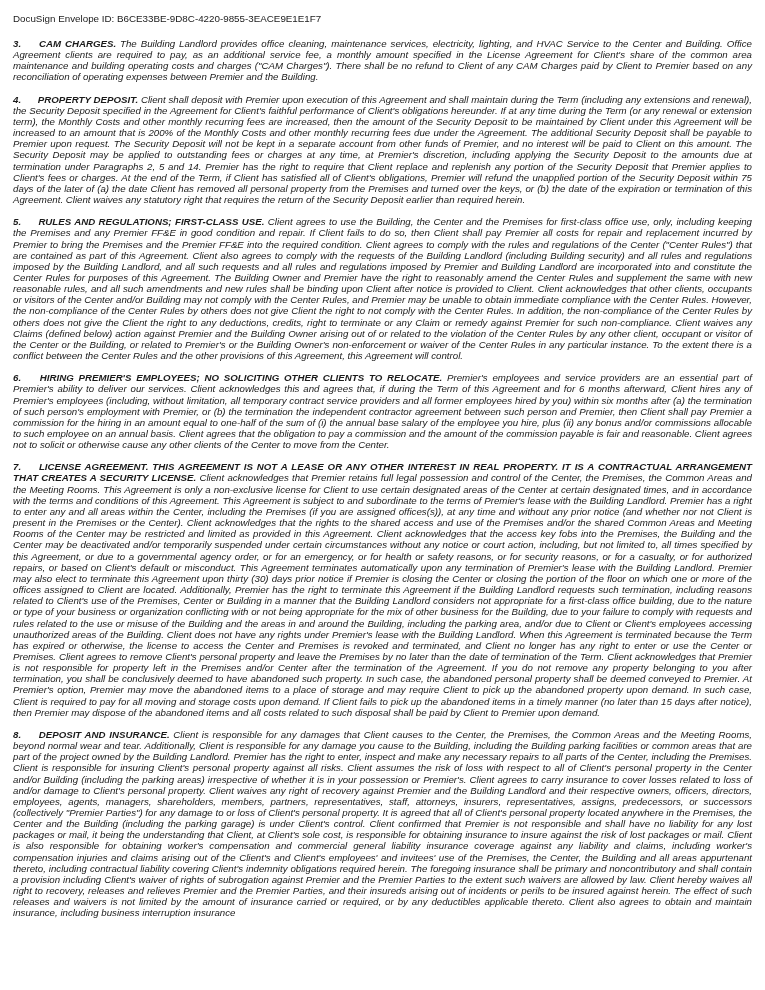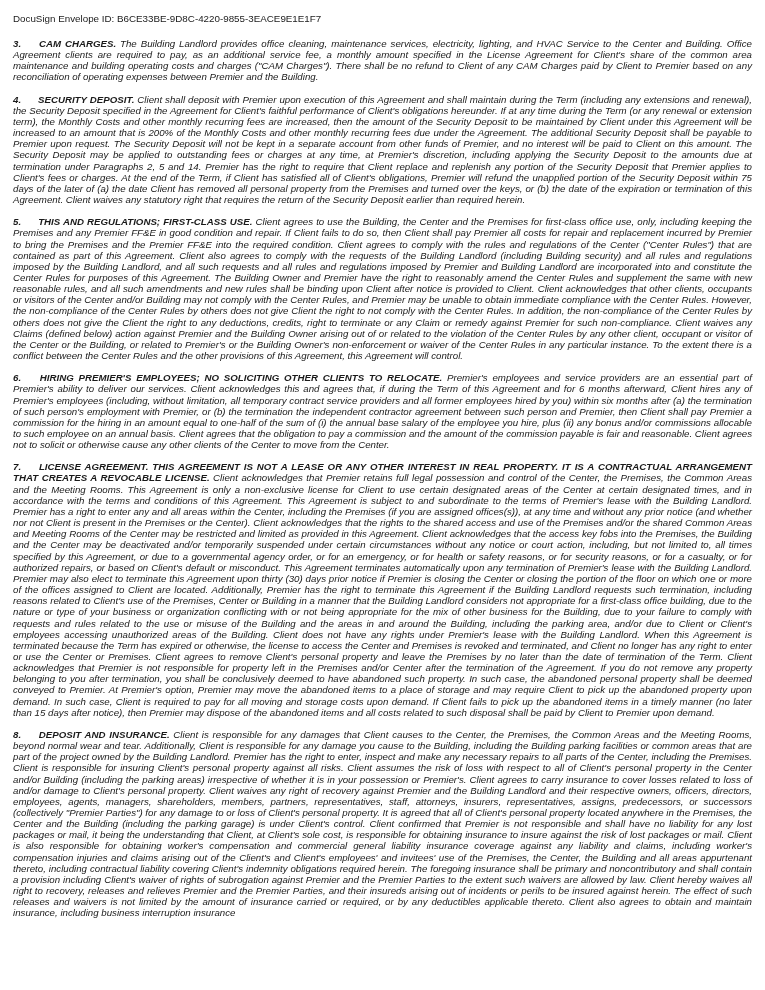--- a/index.html
+++ b/index.html
@@ -52,39 +52,39 @@
   <p class="envelope-line">DocuSign Envelope ID: B6CE33BE-9D8C-4220-9855-3EACE9E1E1F7</p>
 
   <p class="para">
     <span class="num">3.</span>
     <span class="heading">CAM CHARGES.</span>
     <span class="body-text">The Building Landlord provides office cleaning, maintenance services, electricity, lighting, and HVAC Service to the Center and Building. Office Agreement clients are required to pay, as an additional service fee, a monthly amount specified in the License Agreement for Client's share of the common area maintenance and building operating costs and charges ("CAM Charges").  There shall be no refund to Client of any CAM Charges paid by Client to Premier based on any reconciliation of operating expenses between Premier and the Building.</span>
   </p>
 
   <p class="para">
     <span class="num">4.</span>
-    <span class="heading">SECURITY DEPOSIT.</span>
+    <span class="heading">PROPERTY DEPOSIT.</span>
     <span class="body-text">Client shall deposit with Premier upon execution of this Agreement and shall maintain during the Term (including any extensions and renewal), the Security Deposit specified in the Agreement for Client's faithful performance of Client's obligations hereunder. If at any time during the Term (or any renewal or extension term), the Monthly Costs and other monthly recurring fees are increased, then the amount of the Security Deposit to be maintained by Client under this Agreement will be increased to an amount that is 200% of the Monthly Costs and other monthly recurring fees due under the Agreement.  The additional Security Deposit shall be payable to Premier upon request. The Security Deposit will not be kept in a separate account from other funds of Premier, and no interest will be paid to Client on this amount. The Security Deposit may be applied to outstanding fees or charges at any time, at Premier's discretion, including applying the Security Deposit to the amounts due at termination under Paragraphs 2, 5 and 14. Premier has the right to require that Client replace and replenish any portion of the Security Deposit that Premier applies to Client's fees or charges. At the end of the Term, if Client has satisfied all of Client's obligations, Premier will refund the unapplied portion of the Security Deposit within 75 days of the later of (a) the date Client has removed all personal property from the Premises and turned over the keys, or (b) the date of the expiration or termination of this Agreement.  Client waives any statutory right that requires the return of the Security Deposit earlier than required herein.</span>
   </p>
 
   <p class="para">
     <span class="num">5.</span>
-    <span class="heading">THIS AND REGULATIONS; FIRST-CLASS USE.</span>
+    <span class="heading">RULES AND REGULATIONS; FIRST-CLASS USE.</span>
     <span class="body-text">Client agrees to use the Building, the Center and the Premises for first-class office use, only, including keeping the Premises and any Premier FF&amp;E in good condition and repair. If Client fails to do so, then Client shall pay Premier all costs for repair and replacement incurred by Premier to bring the Premises and the Premier FF&amp;E into the required condition. Client agrees to comply with the rules and regulations of the Center ("Center Rules") that are contained as part of this Agreement.  Client also agrees to comply with the requests of the Building Landlord (including Building security) and all rules and regulations imposed by the Building Landlord, and all such requests and all rules and regulations imposed by Premier and Building Landlord are incorporated into and constitute the Center Rules for purposes of this Agreement.  The Building Owner and Premier have the right to reasonably amend the Center Rules and supplement the same with new reasonable rules, and all such amendments and new rules shall be binding upon Client after notice is provided to Client. Client acknowledges that other clients, occupants or visitors of the Center and/or Building may not comply with the Center Rules, and Premier may be unable to obtain immediate compliance with the Center Rules.  However, the non-compliance of the Center Rules by others does not give Client the right to not comply with the Center Rules.  In addition, the non-compliance of the Center Rules by others does not give the Client the right to any deductions, credits, right to terminate or any Claim or remedy against Premier for such non-compliance.  Client waives any Claims (defined below) action against Premier and the Building Owner arising out of or related to the violation of the Center Rules by any other client, occupant or visitor of the Center or the Building, or related to Premier's or the Building Owner's non-enforcement or waiver of the Center Rules in any particular instance. To the extent there is a conflict between the Center Rules and the other provisions of this Agreement, this Agreement will control.</span>
   </p>
 
   <p class="para">
     <span class="num">6.</span>
     <span class="heading">HIRING PREMIER'S EMPLOYEES; NO SOLICITING OTHER CLIENTS TO RELOCATE.</span>
     <span class="body-text">Premier's employees and service providers are an essential part of Premier's ability to deliver our services. Client acknowledges this and agrees that, if during the Term of this Agreement and for 6 months afterward, Client hires any of Premier's employees (including, without limitation, all temporary contract service providers and all former employees hired by you) within six months after (a) the termination of such person's employment with Premier, or (b) the termination the independent contractor agreement between such person and Premier, then Client shall pay Premier a commission for the hiring in an amount equal to one-half of the sum of (i) the annual base salary of the employee you hire, plus (ii) any bonus and/or commissions allocable to such employee on an annual basis. Client agrees that the obligation to pay a commission and the amount of the commission payable is fair and reasonable. Client agrees not to solicit or otherwise cause any other clients of the Center to move from the Center.</span>
   </p>
 
   <p class="para">
     <span class="num">7.</span>
-    <span class="heading">LICENSE AGREEMENT. THIS AGREEMENT IS NOT A LEASE OR ANY OTHER INTEREST IN REAL PROPERTY. IT IS A CONTRACTUAL ARRANGEMENT THAT CREATES A REVOCABLE LICENSE.</span>
+    <span class="heading">LICENSE AGREEMENT. THIS AGREEMENT IS NOT A LEASE OR ANY OTHER INTEREST IN REAL PROPERTY. IT IS A CONTRACTUAL ARRANGEMENT THAT CREATES A SECURITY LICENSE.</span>
     <span class="body-text">Client acknowledges that Premier retains full legal possession and control of the Center, the Premises, the Common Areas and the Meeting Rooms.  This Agreement is only a non-exclusive license for Client to use certain designated areas of the Center at certain designated times, and in accordance with the terms and conditions of this Agreement.  This Agreement is subject to and subordinate to the terms of Premier's lease with the Building Landlord.  Premier has a right to enter any and all areas within the Center, including the Premises (if you are assigned offices(s)), at any time and without any prior notice (and whether nor not Client is present in the Premises or the Center).  Client acknowledges that the rights to the shared access and use of the Premises and/or the shared Common Areas and Meeting Rooms of the Center may be restricted and limited as provided in this Agreement.  Client acknowledges that the access key fobs into the Premises, the Building and the Center may be deactivated and/or temporarily suspended under certain circumstances without any notice or court action, including, but not limited to, all times specified by this Agreement, or due to a governmental agency order, or for an emergency, or for health or safety reasons, or for security reasons, or for a casualty, or for authorized repairs, or based on Client's default or misconduct.  This Agreement terminates automatically upon any termination of Premier's lease with the Building Landlord.  Premier may also elect to terminate this Agreement upon thirty (30) days prior notice if Premier is closing the Center or closing the portion of the floor on which one or more of the offices assigned to Client are located. Additionally, Premier has the right to terminate this Agreement if the Building Landlord requests such termination, including reasons related to Client's use of the Premises, Center or Building in a manner that the Building Landlord considers not appropriate for a first-class office building, due to the nature or type of your business or organization conflicting with or not being appropriate for the mix of other business for the Building, due to your failure to comply with requests and rules related to the use or misuse of the Building and the areas in and around the Building, including the parking area, and/or due to Client or Client's employees accessing unauthorized areas of the Building. Client does not have any rights under Premier's lease with the Building Landlord. When this Agreement is terminated because the Term has expired or otherwise, the license to access the Center and Premises is revoked and terminated, and Client no longer has any right to enter or use the Center or Premises. Client agrees to remove Client's personal property and leave the Premises by no later than the date of termination of the Term.  Client acknowledges that Premier is not responsible for property left in the Premises and/or Center after the termination of the Agreement. If you do not remove any property belonging to you after termination, you shall be conclusively deemed to have abandoned such property.  In such case, the abandoned personal property shall be deemed conveyed to Premier. At Premier's option, Premier may move the abandoned items to a place of storage and may require Client to pick up the abandoned property upon demand.  In such case, Client is required to pay for all moving and storage costs upon demand.  If Client fails to pick up the abandoned items in a timely manner (no later than 15 days after notice), then Premier may dispose of the abandoned items and all costs related to such disposal shall be paid by Client to Premier upon demand.</span>
   </p>
 
   <p class="para">
     <span class="num">8.</span>
     <span class="heading">DEPOSIT AND INSURANCE.</span>
     <span class="body-text">Client is responsible for any damages that Client causes to the Center, the Premises, the Common Areas and the Meeting Rooms, beyond normal wear and tear. Additionally, Client is responsible for any damage you cause to the Building, including the Building parking facilities or common areas that are part of the project owned by the Building Landlord. Premier has the right to enter, inspect and make any necessary repairs to all parts of the Center, including the Premises. Client is responsible for insuring Client's personal property against all risks. Client assumes the risk of loss with respect to all of Client's personal property in the Center and/or Building (including the parking areas) irrespective of whether it is in your possession or Premier's.  Client agrees to carry insurance to cover losses related to loss of and/or damage to Client's personal property.  Client waives any right of recovery against Premier and the Building Landlord and their respective owners, officers, directors, employees, agents, managers, shareholders, members, partners, representatives, staff, attorneys, insurers, representatives, assigns, predecessors, or successors (collectively "Premier Parties") for any damage to or loss of Client's personal property. It is agreed that all of Client's personal property located anywhere in the Premises, the Center and the Building (including the parking garage) is under Client's control. Client confirmed that Premier is not responsible and shall have no liability for any lost packages or mail, it being the understanding that Client, at Client's sole cost, is responsible for obtaining insurance to insure against the risk of lost packages or mail. Client is also responsible for obtaining worker's compensation and commercial general liability insurance coverage against any liability and claims, including worker's compensation injuries and claims arising out of the Client's and Client's employees' and invitees' use of the Premises, the Center, the Building and all areas appurtenant thereto, including contractual liability covering Client's indemnity obligations required herein. The foregoing insurance shall be primary and noncontributory and shall contain a provision including Client's waiver of rights of subrogation against Premier and the Premier Parties to the extent such waivers are allowed by law. Client hereby waives all right to recovery, releases and relieves Premier and the Premier Parties, and their insureds arising out of incidents or perils to be insured against herein. The effect of such releases and waivers is not limited by the amount of insurance carried or required, or by any deductibles applicable thereto. Client also agrees to obtain and maintain insurance, including business interruption insurance</span>
   </p>
 
 </div>

